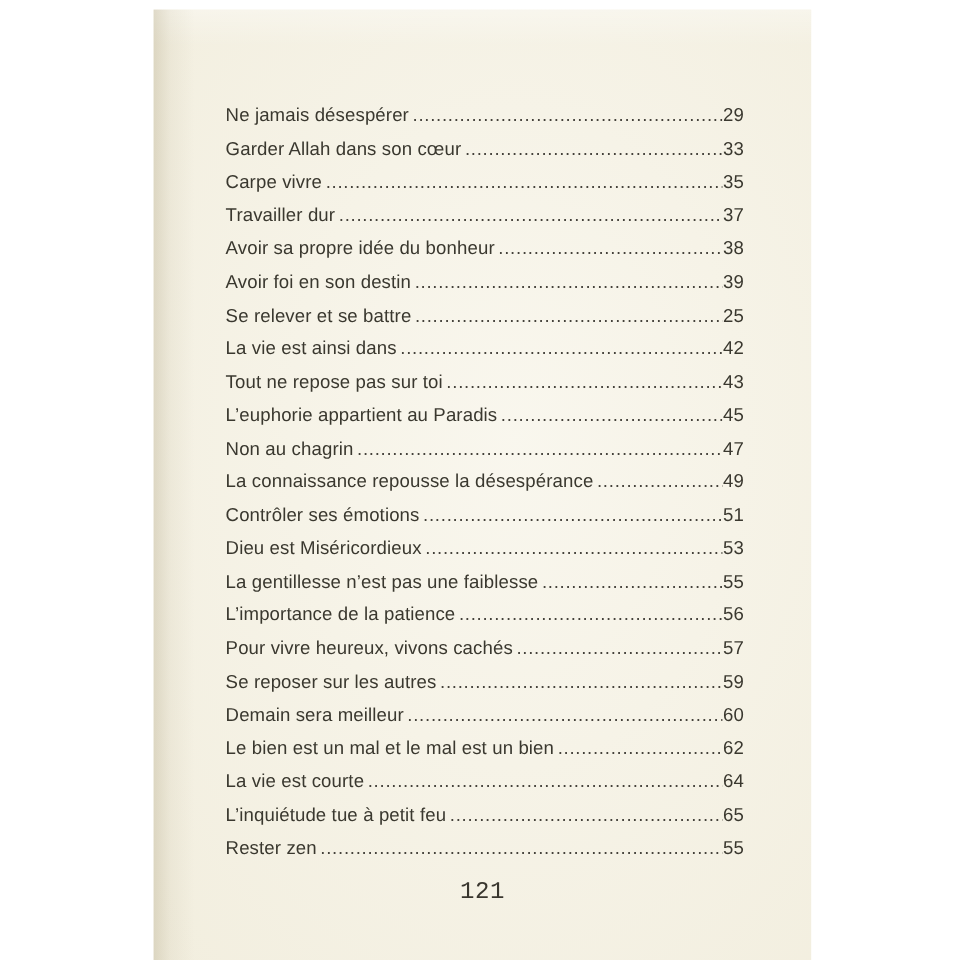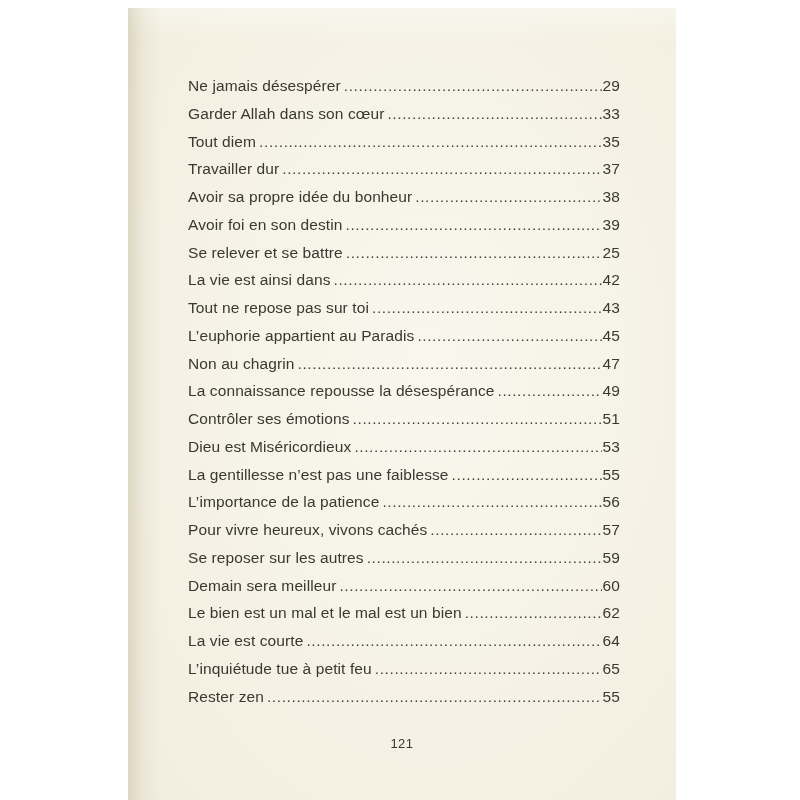--- a/index.html
+++ b/index.html
@@ -59,29 +59,30 @@
   }
   .leader::after {
     content: "...................................................................................................................................................................................................................";
     letter-spacing: 0.6px;
   }
   .toc-pagenum {
     flex: 0 0 auto;
     white-space: nowrap;
     padding-left: 1px;
     text-align: left;
+    margin-top: 11px;
   }
   .folio {
     position: absolute;
     left: 0;
     top: 726px;
     width: 100%;
     text-align: center;
-    font-family: Liberation Sans, sans-serif;
-    font-size: 13px;
+    font-family: Liberation Mono, monospace;
+    font-size: 20px;
     line-height: 20px;
     color: #39362e;
     letter-spacing: 0.5px;
   }
 </style>
 </head>
 <body>
 
 <div class="stage">
   <div class="book-page">
@@ -93,21 +94,21 @@
         <span class="toc-pagenum">29</span>
       </div>
 
       <div class="toc-row">
         <span class="toc-title">Garder Allah dans son cœur</span>
         <span class="leader"></span>
         <span class="toc-pagenum">33</span>
       </div>
 
       <div class="toc-row">
-        <span class="toc-title">Tout diem</span>
+        <span class="toc-title">Carpe vivre</span>
         <span class="leader"></span>
         <span class="toc-pagenum">35</span>
       </div>
 
       <div class="toc-row">
         <span class="toc-title">Travailler dur</span>
         <span class="leader"></span>
         <span class="toc-pagenum">37</span>
       </div>
 

